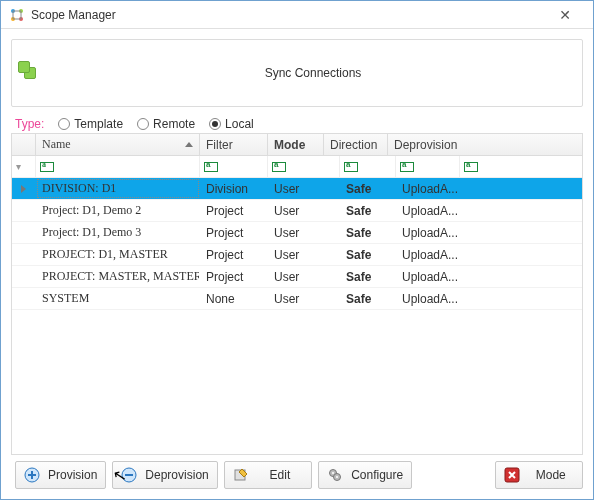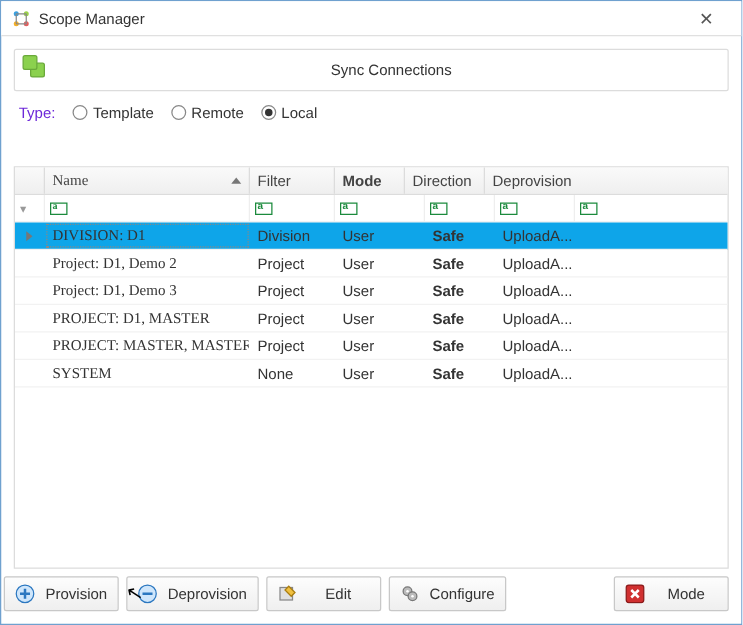--- a/index.html
+++ b/index.html
@@ -4,26 +4,26 @@
 <style>
   * { box-sizing: border-box; }
   html, body { margin:0; padding:0; font-family: "Segoe UI", Tahoma, sans-serif; font-size:12px; color:#333; }
   body { background:#fff; width:594px; height:500px; overflow:hidden; }
   .window { border:1px solid #6fa1cf; width:594px; height:500px; position:relative; background:#fff; }
   .titlebar { height:28px; background:#fff; border-bottom:1px solid #e0e0e0; display:flex; align-items:center; padding:0 8px; }
   .titlebar .app-icon { width:16px; height:16px; margin-right:6px; }
   .titlebar .title { flex:1; font-size:12px; color:#333; }
   .titlebar .close { width:40px; text-align:center; color:#555; font-size:14px; cursor:pointer; }
   .client { position:absolute; top:28px; left:0; right:0; bottom:0; padding:10px 10px 10px 10px; }
-  .sync-panel { border:1px solid #dcdcdc; padding:4px 6px; display:flex; align-items:center; gap:8px; border-radius:2px; }
+  .sync-panel { border:1px solid #dcdcdc; padding:21px 6px; display:flex; align-items:center; gap:8px; border-radius:2px; }
   .sync-icon { width:24px; height:24px; position:relative; }
   .sync-icon .sq { position:absolute; width:12px; height:12px; background:#8bd14e; border:1px solid #6aa93a; border-radius:2px; }
   .sync-panel .label { flex:1; text-align:center; color:#333; }
   .type-row { display:flex; align-items:center; gap:14px; margin:10px 4px 8px 4px; }
-  .type-row .tlabel { color:#6d28d9; }
+  .type-row .tlabel { color:#ec4899; }
   .radio { display:flex; align-items:center; gap:4px; cursor:pointer; }
   .radio .dot { width:12px; height:12px; border:1px solid #888; border-radius:50%; position:relative; background:#fff; }
   .radio.checked .dot::after { content:""; position:absolute; top:2px; left:2px; width:6px; height:6px; background:#333; border-radius:50%; }
   .grid-wrap { border:1px solid #dcdcdc; position:absolute; left:10px; right:10px; top:104px; bottom:44px; background:#fff; }
   .grid-head { display:flex; height:22px; background:linear-gradient(#fafafa,#efefef); border-bottom:1px solid #dcdcdc; }
   .gh { border-right:1px solid #dcdcdc; display:flex; align-items:center; padding:0 6px; color:#444; position:relative; }
   .gh:last-child { border-right:none; }
   .sort-ind { width:0; height:0; border-left:4px solid transparent; border-right:4px solid transparent; border-bottom:5px solid #777; margin-left:auto; }
   .w0 { width:24px; padding:0; justify-content:center; }
   .w1 { width:164px;font-family:Liberation Serif, serif; }
@@ -39,21 +39,21 @@
   .abc-icon { width:14px; height:10px; position:relative; }
   .abc-icon::before { content:""; position:absolute; inset:0; border:1px solid #1b8a3c; background:#fff; }
   .abc-icon::after { content:"a"; position:absolute; top:-2px; left:2px; font-size:8px; color:#1b8a3c; font-weight:bold; }
   .rows { }
   .row { display:flex; height:22px; border-bottom:1px solid #f2f2f2; }
   .row.sel { background:#0ea5e9; }
   .cell { display:flex; align-items:center; padding:0 6px; border-right:1px solid transparent; overflow:hidden; white-space:nowrap; text-overflow:ellipsis; }
   .row .w0 { justify-content:center; }
   .tri { width:0; height:0; border-top:4px solid transparent; border-bottom:4px solid transparent; border-left:5px solid #777; }
   .row.sel .cell.w1 { outline:1px dotted #888; outline-offset:-2px; }
-  .toolbar { position:absolute; left:2px; right:10px; bottom:10px; height:28px; display:flex; gap:6px; }
+  .toolbar { position:absolute; left:14px; right:10px; bottom:10px; height:28px; display:flex; gap:6px; }
   .tb-btn { flex:1; max-width:125px; border:1px solid #c8c8c8; background:linear-gradient(#fdfdfd,#efefef); display:flex; align-items:center; padding:0 8px; gap:8px; border-radius:2px; cursor:pointer; }
   .tb-spacer { flex:1; }
   .tb-btn .ico { width:16px; height:16px; display:flex; align-items:center; justify-content:center; }
   .tb-btn .lbl { flex:1; text-align:center; color:#333; }
   .cursor { position:absolute; left:98px; bottom:4px; font-size:16px; color:#000; pointer-events:none; transform:rotate(-12deg); }
 </style>
 </head>
 <body>
 
 <div class="window">

